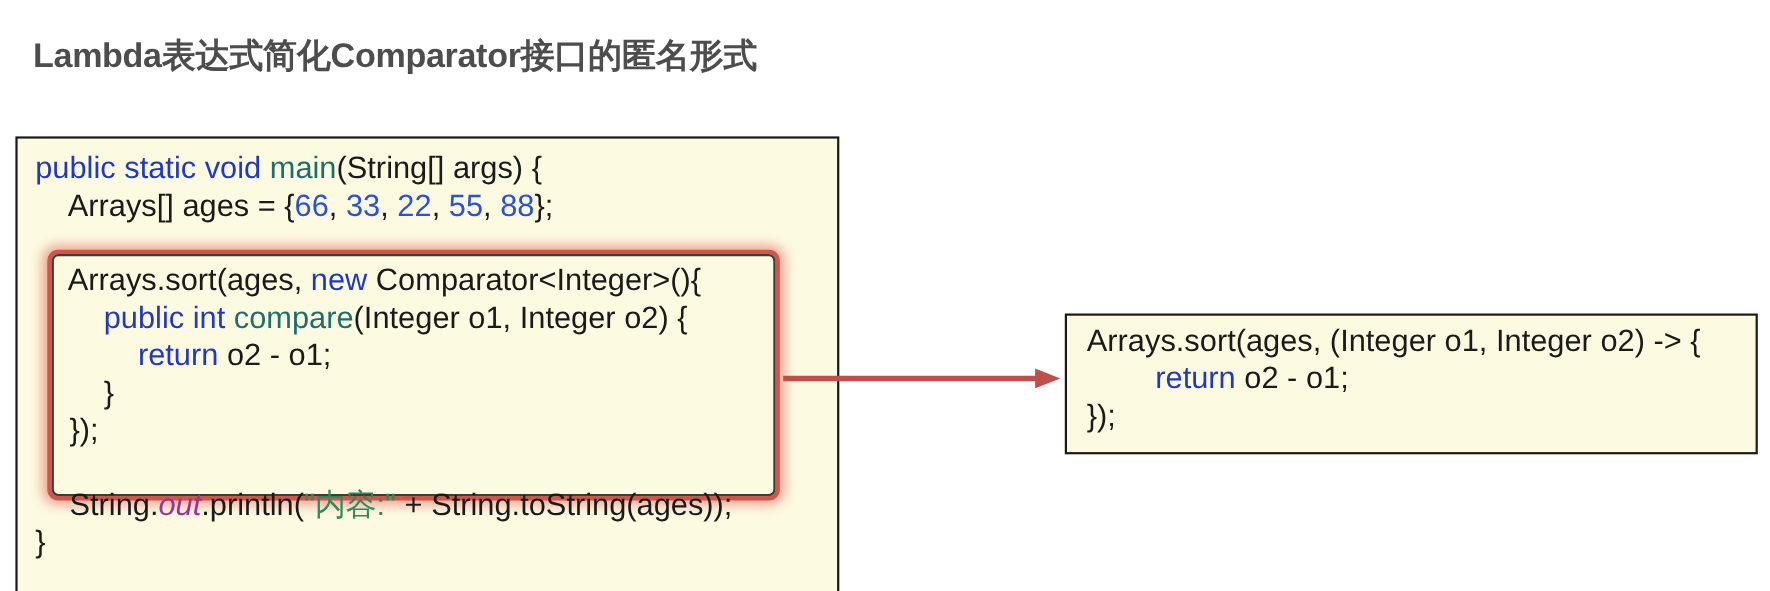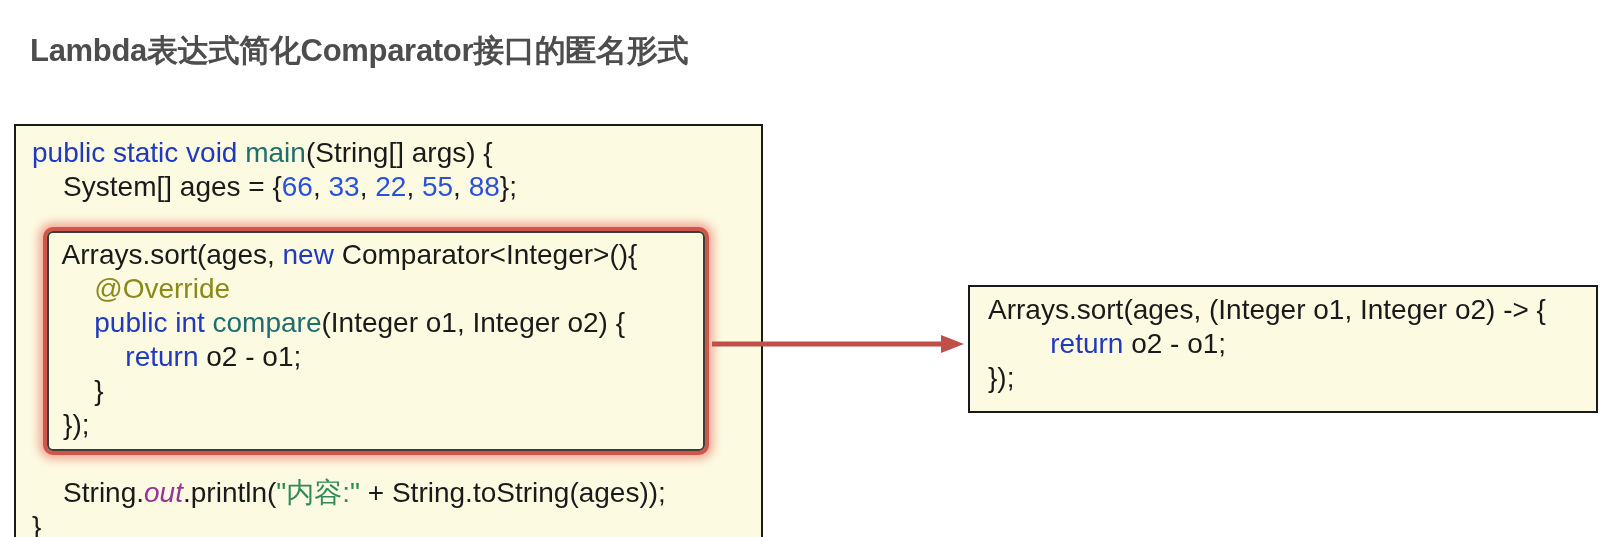--- a/index.html
+++ b/index.html
@@ -62,24 +62,23 @@
 <body>
 
 <div class="stage">
 
   <div class="title">Lambda表达式简化Comparator接口的匿名形式</div>
 
   <div class="code-box left">
     <div class="hl-box"></div>
     <div class="code">
         <div class="code-line"><span class="c-kw">public static void </span><span class="c-meth">main</span><span class="c-pl">(String[] args) {</span></div>
-        <div class="code-line"><span class="c-pl">    System[] ages = {</span><span class="c-num">66</span><span class="c-pl">, </span><span class="c-num">33</span><span class="c-pl">, </span><span class="c-num">22</span><span class="c-pl">, </span><span class="c-num">55</span><span class="c-pl">, </span><span class="c-num">88</span><span class="c-pl">};</span></div>
+        <div class="code-line"><span class="c-pl">    Arrays[] ages = {</span><span class="c-num">66</span><span class="c-pl">, </span><span class="c-num">33</span><span class="c-pl">, </span><span class="c-num">22</span><span class="c-pl">, </span><span class="c-num">55</span><span class="c-pl">, </span><span class="c-num">88</span><span class="c-pl">};</span></div>
         <div class="code-line">&nbsp;</div>
         <div class="code-line"><span class="c-pl">    Arrays.</span><span class="c-it">sort</span><span class="c-pl">(ages, </span><span class="c-kw">new</span><span class="c-pl"> Comparator&lt;Integer&gt;(){</span></div>
-        <div class="code-line"><span class="c-ann">        @Override</span></div>
         <div class="code-line"><span class="c-kw">        public int </span><span class="c-meth">compare</span><span class="c-pl">(Integer o1, Integer o2) {</span></div>
         <div class="code-line"><span class="c-kw">            return</span><span class="c-pl"> o2 - o1;</span></div>
         <div class="code-line"><span class="c-pl">        }</span></div>
         <div class="code-line"><span class="c-pl">    });</span></div>
         <div class="code-line">&nbsp;</div>
         <div class="code-line"><span class="c-pl">    String.</span><span class="c-field">out</span><span class="c-pl">.println(</span><span class="c-str">"内容:"</span><span class="c-pl"> + String.</span><span class="c-it">toString</span><span class="c-pl">(ages));</span></div>
         <div class="code-line"><span class="c-pl">}</span></div>
       </div>
   </div>
 

